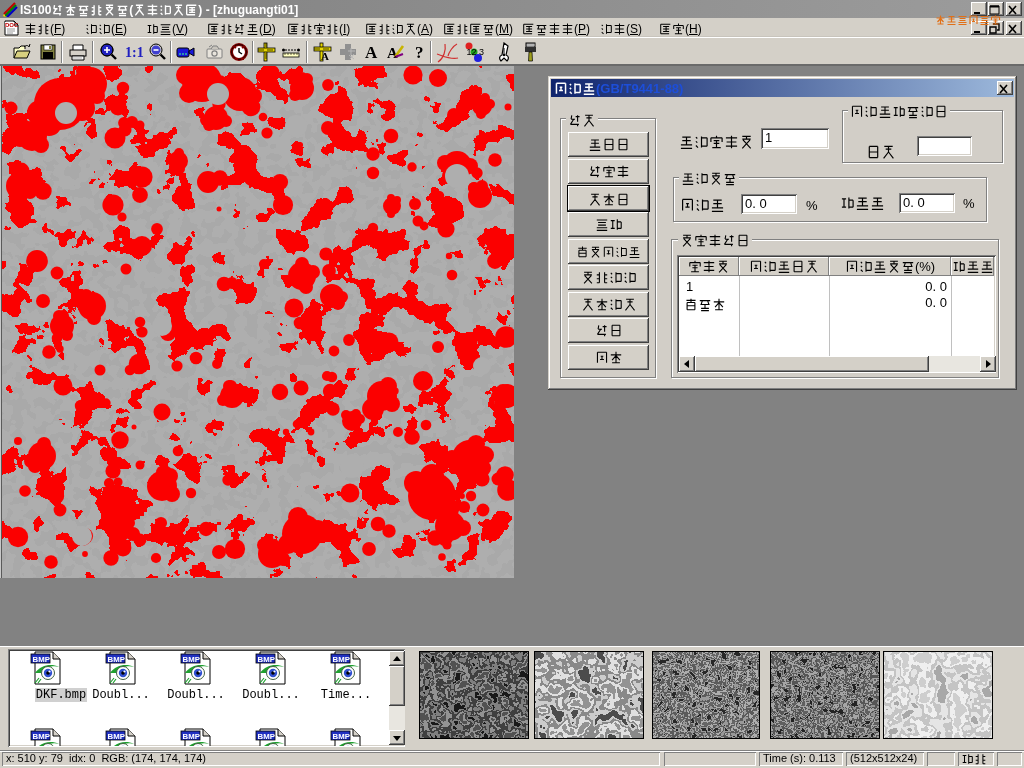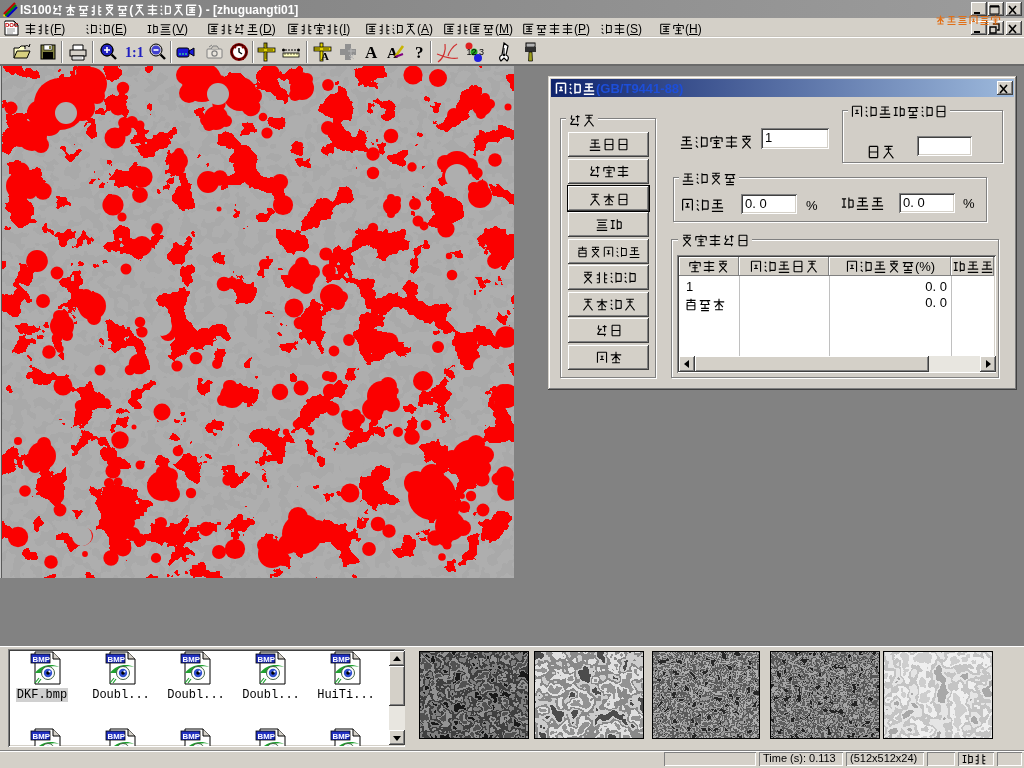--- a/index.html
+++ b/index.html
@@ -638,21 +638,21 @@
 <path d="M24 1v7h7" fill="#d4d0c8" stroke="#000" stroke-width="1"></path>
 <rect x="2" y="3" width="19" height="9" fill="#2030c0" stroke="#000" stroke-width=".8"></rect>
 <text x="3.5" y="10.6" font-size="7.8" font-weight="bold" fill="#fff" font-family="Liberation Sans">BMP</text>
 <path d="M6 22C12 14 22 12 30 16C24 14 16 16 12 22z" fill="#20a030"></path>
 <circle cx="19" cy="22" r="6.5" fill="#fff" stroke="#406040" stroke-width="1"></circle>
 <circle cx="19" cy="22" r="4.2" fill="#3050d0"></circle>
 <circle cx="19" cy="22" r="1.8" fill="#000"></circle>
 <circle cx="20.5" cy="20.5" r="1.1" fill="#fff"></circle>
 <path d="M10 27l-4 5M12 28l-3 4" stroke="#20a030" stroke-width="1.2"></path>
 </svg></div>
-    <div class="abs" style="left:5px;top:688px;width:74px;text-align:center;font-family:'Liberation Mono',monospace;font-size:12px;white-space:nowrap"><span style="background:#d0d0d0;padding:0 1px">DKF.bmp</span></div>
+    <div class="abs" style="left:24px;top:688px;width:74px;text-align:center;font-family:'Liberation Mono',monospace;font-size:12px;white-space:nowrap"><span style="background:#d0d0d0;padding:0 1px">DKF.bmp</span></div>
     <div class="abs" style="left:29px;top:728px;height:18px;overflow:hidden;width:34px"><svg width="34" height="34" viewBox="0 0 34 34">
 <path d="M6 1h18l7 7v25H6z" fill="#fff" stroke="#000" stroke-width="1"></path>
 <path d="M24 1v7h7" fill="#d4d0c8" stroke="#000" stroke-width="1"></path>
 <rect x="2" y="3" width="19" height="9" fill="#2030c0" stroke="#000" stroke-width=".8"></rect>
 <text x="3.5" y="10.6" font-size="7.8" font-weight="bold" fill="#fff" font-family="Liberation Sans">BMP</text>
 <path d="M6 22C12 14 22 12 30 16C24 14 16 16 12 22z" fill="#20a030"></path>
 <circle cx="19" cy="22" r="6.5" fill="#fff" stroke="#406040" stroke-width="1"></circle>
 <circle cx="19" cy="22" r="4.2" fill="#3050d0"></circle>
 <circle cx="19" cy="22" r="1.8" fill="#000"></circle>
 <circle cx="20.5" cy="20.5" r="1.1" fill="#fff"></circle>
@@ -738,21 +738,21 @@
 <path d="M24 1v7h7" fill="#d4d0c8" stroke="#000" stroke-width="1"></path>
 <rect x="2" y="3" width="19" height="9" fill="#2030c0" stroke="#000" stroke-width=".8"></rect>
 <text x="3.5" y="10.6" font-size="7.8" font-weight="bold" fill="#fff" font-family="Liberation Sans">BMP</text>
 <path d="M6 22C12 14 22 12 30 16C24 14 16 16 12 22z" fill="#20a030"></path>
 <circle cx="19" cy="22" r="6.5" fill="#fff" stroke="#406040" stroke-width="1"></circle>
 <circle cx="19" cy="22" r="4.2" fill="#3050d0"></circle>
 <circle cx="19" cy="22" r="1.8" fill="#000"></circle>
 <circle cx="20.5" cy="20.5" r="1.1" fill="#fff"></circle>
 <path d="M10 27l-4 5M12 28l-3 4" stroke="#20a030" stroke-width="1.2"></path>
 </svg></div>
-    <div class="abs" style="left:309px;top:688px;width:74px;text-align:center;font-family:'Liberation Mono',monospace;font-size:12px;white-space:nowrap"><span style="padding:0 1px">HuiTi...</span></div>
+    <div class="abs" style="left:309px;top:688px;width:74px;text-align:center;font-family:'Liberation Mono',monospace;font-size:12px;white-space:nowrap"><span style="padding:0 1px">Time...</span></div>
     <div class="abs" style="left:329px;top:728px;height:18px;overflow:hidden;width:34px"><svg width="34" height="34" viewBox="0 0 34 34">
 <path d="M6 1h18l7 7v25H6z" fill="#fff" stroke="#000" stroke-width="1"></path>
 <path d="M24 1v7h7" fill="#d4d0c8" stroke="#000" stroke-width="1"></path>
 <rect x="2" y="3" width="19" height="9" fill="#2030c0" stroke="#000" stroke-width=".8"></rect>
 <text x="3.5" y="10.6" font-size="7.8" font-weight="bold" fill="#fff" font-family="Liberation Sans">BMP</text>
 <path d="M6 22C12 14 22 12 30 16C24 14 16 16 12 22z" fill="#20a030"></path>
 <circle cx="19" cy="22" r="6.5" fill="#fff" stroke="#406040" stroke-width="1"></circle>
 <circle cx="19" cy="22" r="4.2" fill="#3050d0"></circle>
 <circle cx="19" cy="22" r="1.8" fill="#000"></circle>
 <circle cx="20.5" cy="20.5" r="1.1" fill="#fff"></circle>
@@ -825,20 +825,21 @@
           <feComponentTransfer>
             <feFuncR type="discrete" tableValues="0.66 0.90 0.77 0.94 0.81"></feFuncR>
             <feFuncG type="discrete" tableValues="0.66 0.90 0.77 0.94 0.81"></feFuncG>
             <feFuncB type="discrete" tableValues="0.66 0.90 0.77 0.94 0.81"></feFuncB>
           </feComponentTransfer>
         </filter>
         <rect width="108" height="86" fill="#ddd"></rect>
         <rect width="108" height="86" filter="url(#ft5)"></rect>
       </svg></div>
     <div class="abs" style="left:0;top:750px;width:1024px;height:18px;background:#d4d0c8;border-top:1px solid #808080;box-shadow:inset 0 1px #fff"></div>
+    <div class="abs sunken1" style="left:2px;top:752px;width:658px;height:14px;font-size:11px;line-height:13px;padding-left:4px;white-space:nowrap;overflow:hidden">x: 510 y: 79&nbsp;&nbsp;idx: 0&nbsp;&nbsp;RGB: (174, 174, 174)</div>
     <div class="abs sunken1" style="left:664px;top:752px;width:92px;height:14px;font-size:11px;line-height:13px;padding-left:4px;white-space:nowrap;overflow:hidden"></div>
     <div class="abs sunken1" style="left:759px;top:752px;width:84px;height:14px;font-size:11px;line-height:13px;padding-left:4px;white-space:nowrap;overflow:hidden">Time (s): 0.113</div>
     <div class="abs sunken1" style="left:846px;top:752px;width:78px;height:14px;font-size:11px;line-height:13px;padding-left:4px;white-space:nowrap;overflow:hidden">(512x512x24)</div>
     <div class="abs sunken1" style="left:927px;top:752px;width:28px;height:14px;font-size:11px;line-height:13px;padding-left:4px;white-space:nowrap;overflow:hidden"></div>
     <div class="abs sunken1" style="left:958px;top:752px;width:36px;height:14px;font-size:11px;line-height:13px;padding-left:3px;white-space:nowrap;overflow:hidden"><svg width="26" height="14" style="vertical-align:middle" viewBox="0 0 26 14">
         <path d="M1.70 3.40L5.30 3.40M3.50 3.40L3.50 10.60M1.70 10.60L5.30 10.60M7.70 2.20L7.70 11.80M7.70 4.60L11.30 4.60M11.30 4.60L11.30 10.60M7.70 10.60L11.30 10.60M17.10 2.20L17.10 11.80M21.90 2.20L21.90 11.80M14.70 4.60L17.10 4.60M21.90 4.60L24.30 4.60M14.70 8.20L17.10 8.20M21.90 8.20L24.30 8.20M14.70 11.80L17.10 11.80M21.90 11.80L24.30 11.80" stroke="#000" stroke-width="1.02" fill="none"></path>
       </svg></div>
     <div class="abs sunken1" style="left:997px;top:752px;width:25px;height:14px;font-size:11px;line-height:13px;padding-left:4px;white-space:nowrap;overflow:hidden"></div>
   </div>
 </body></html>

